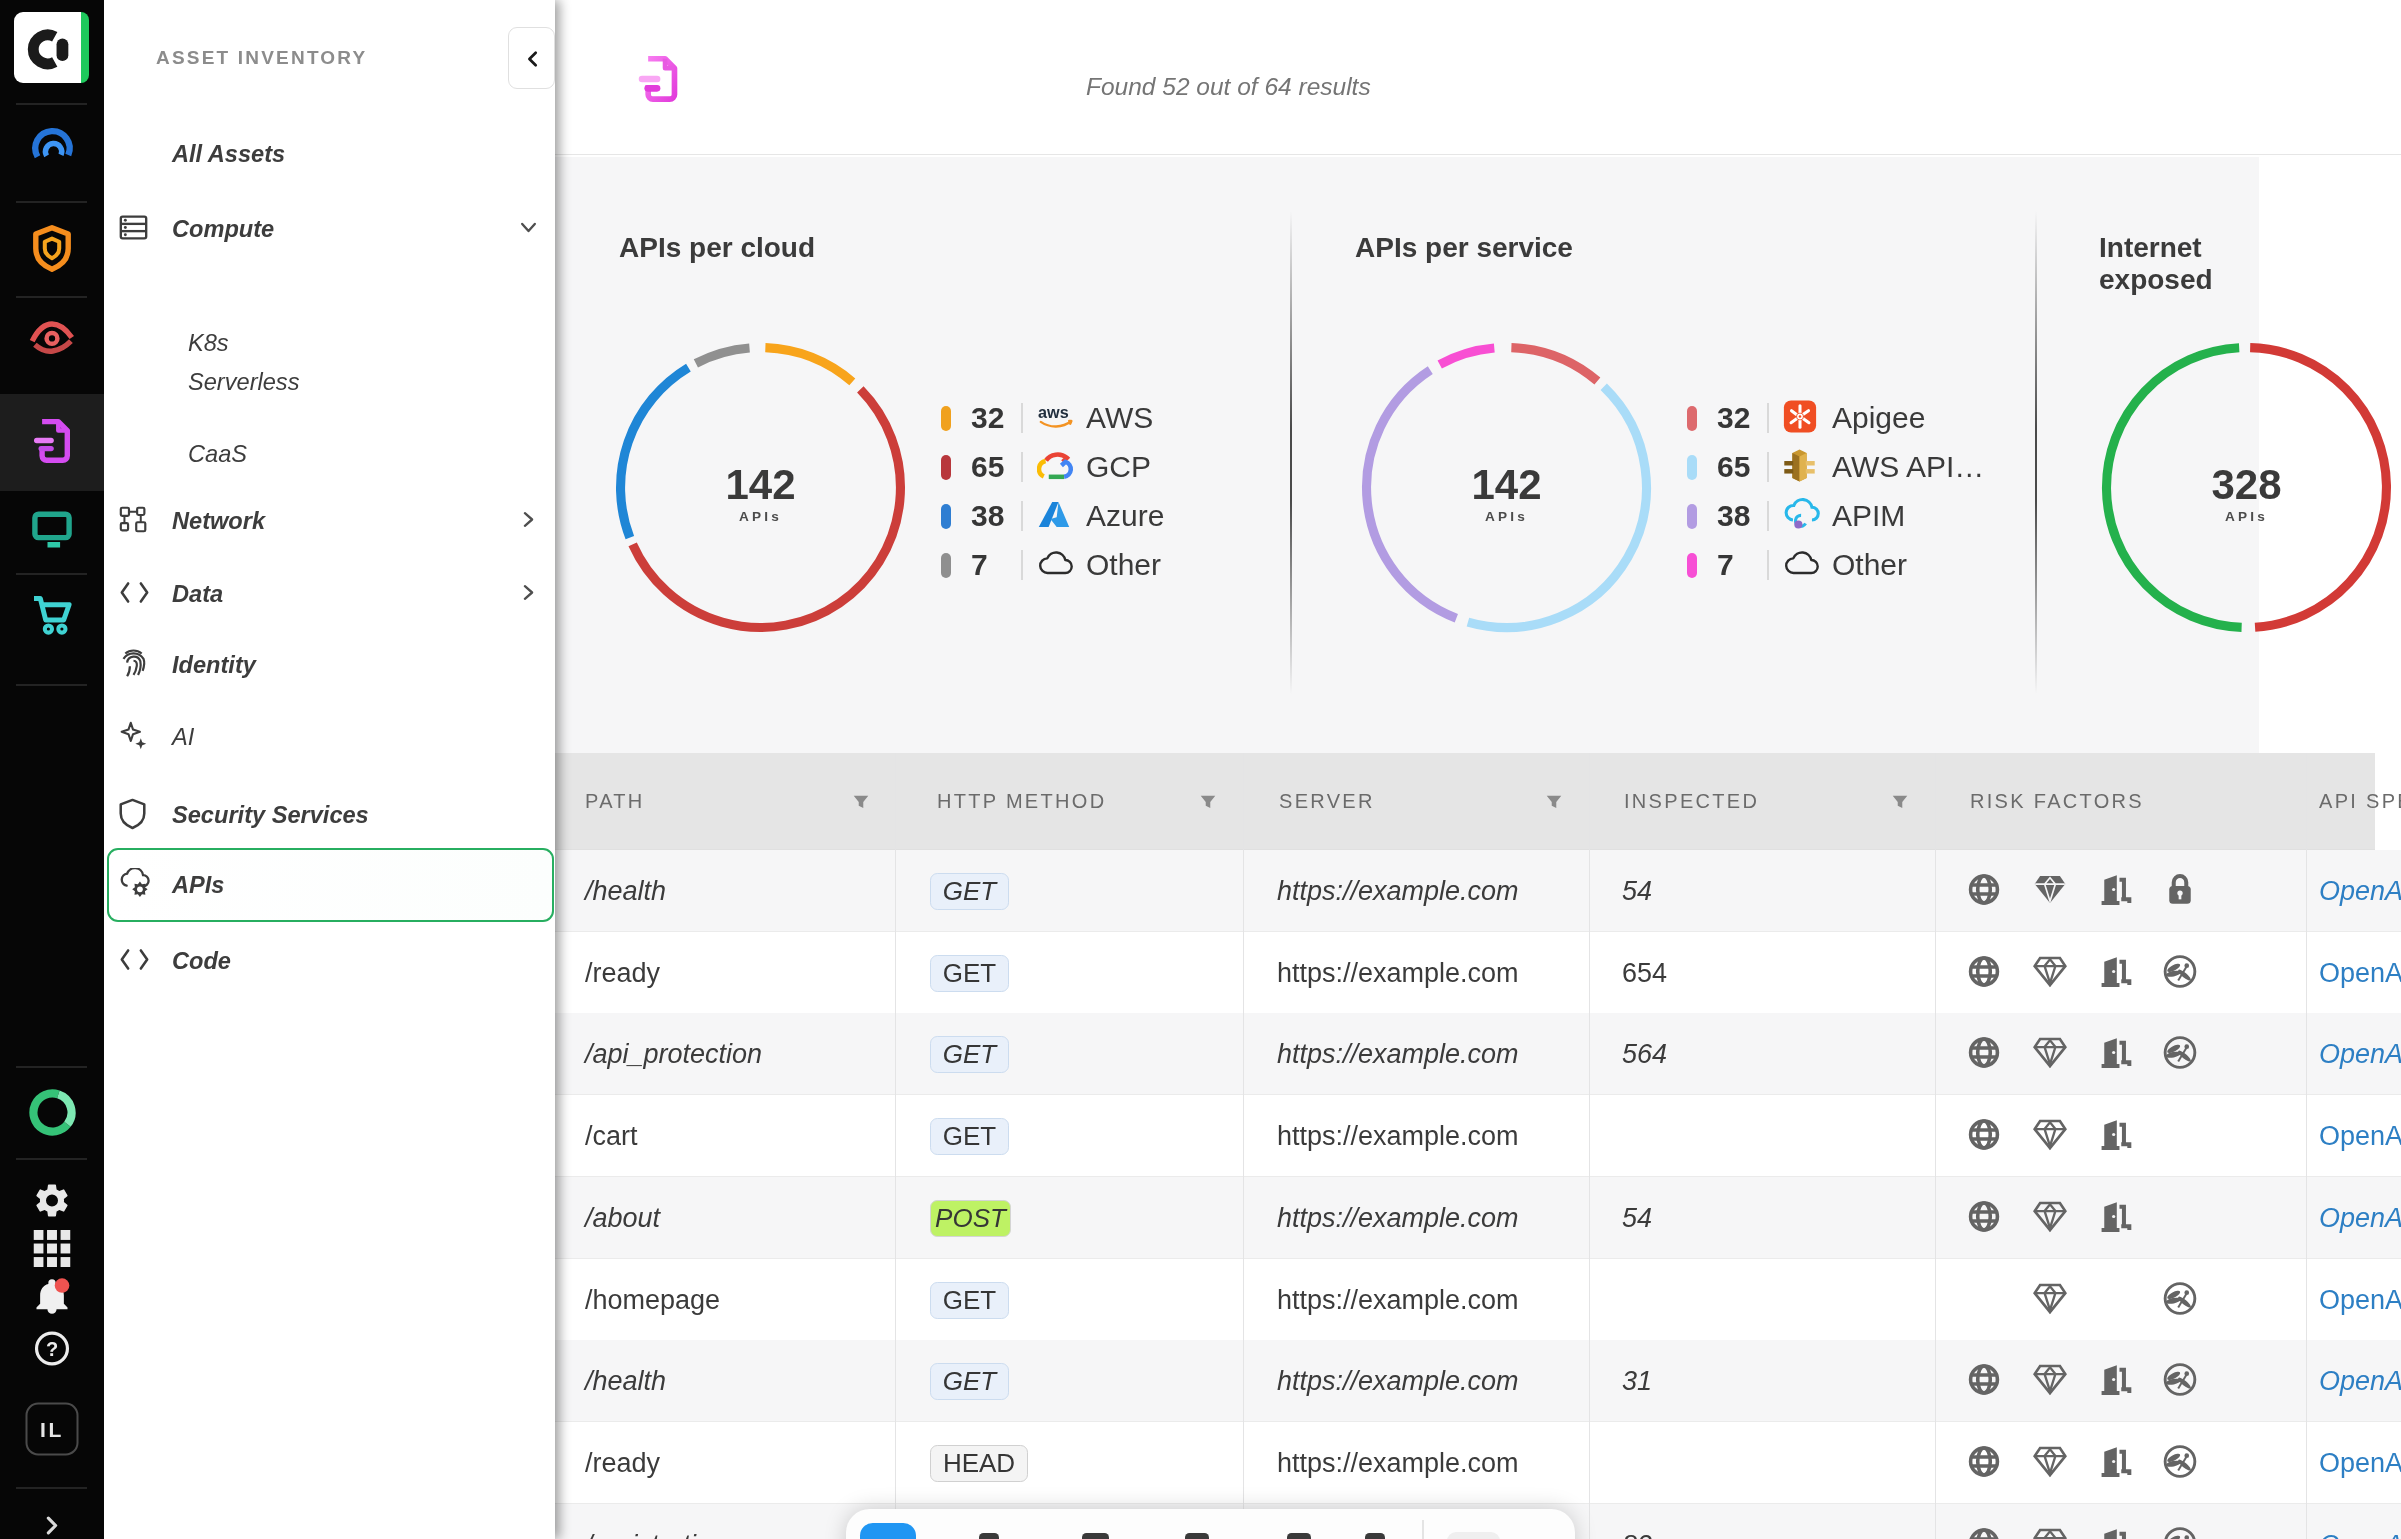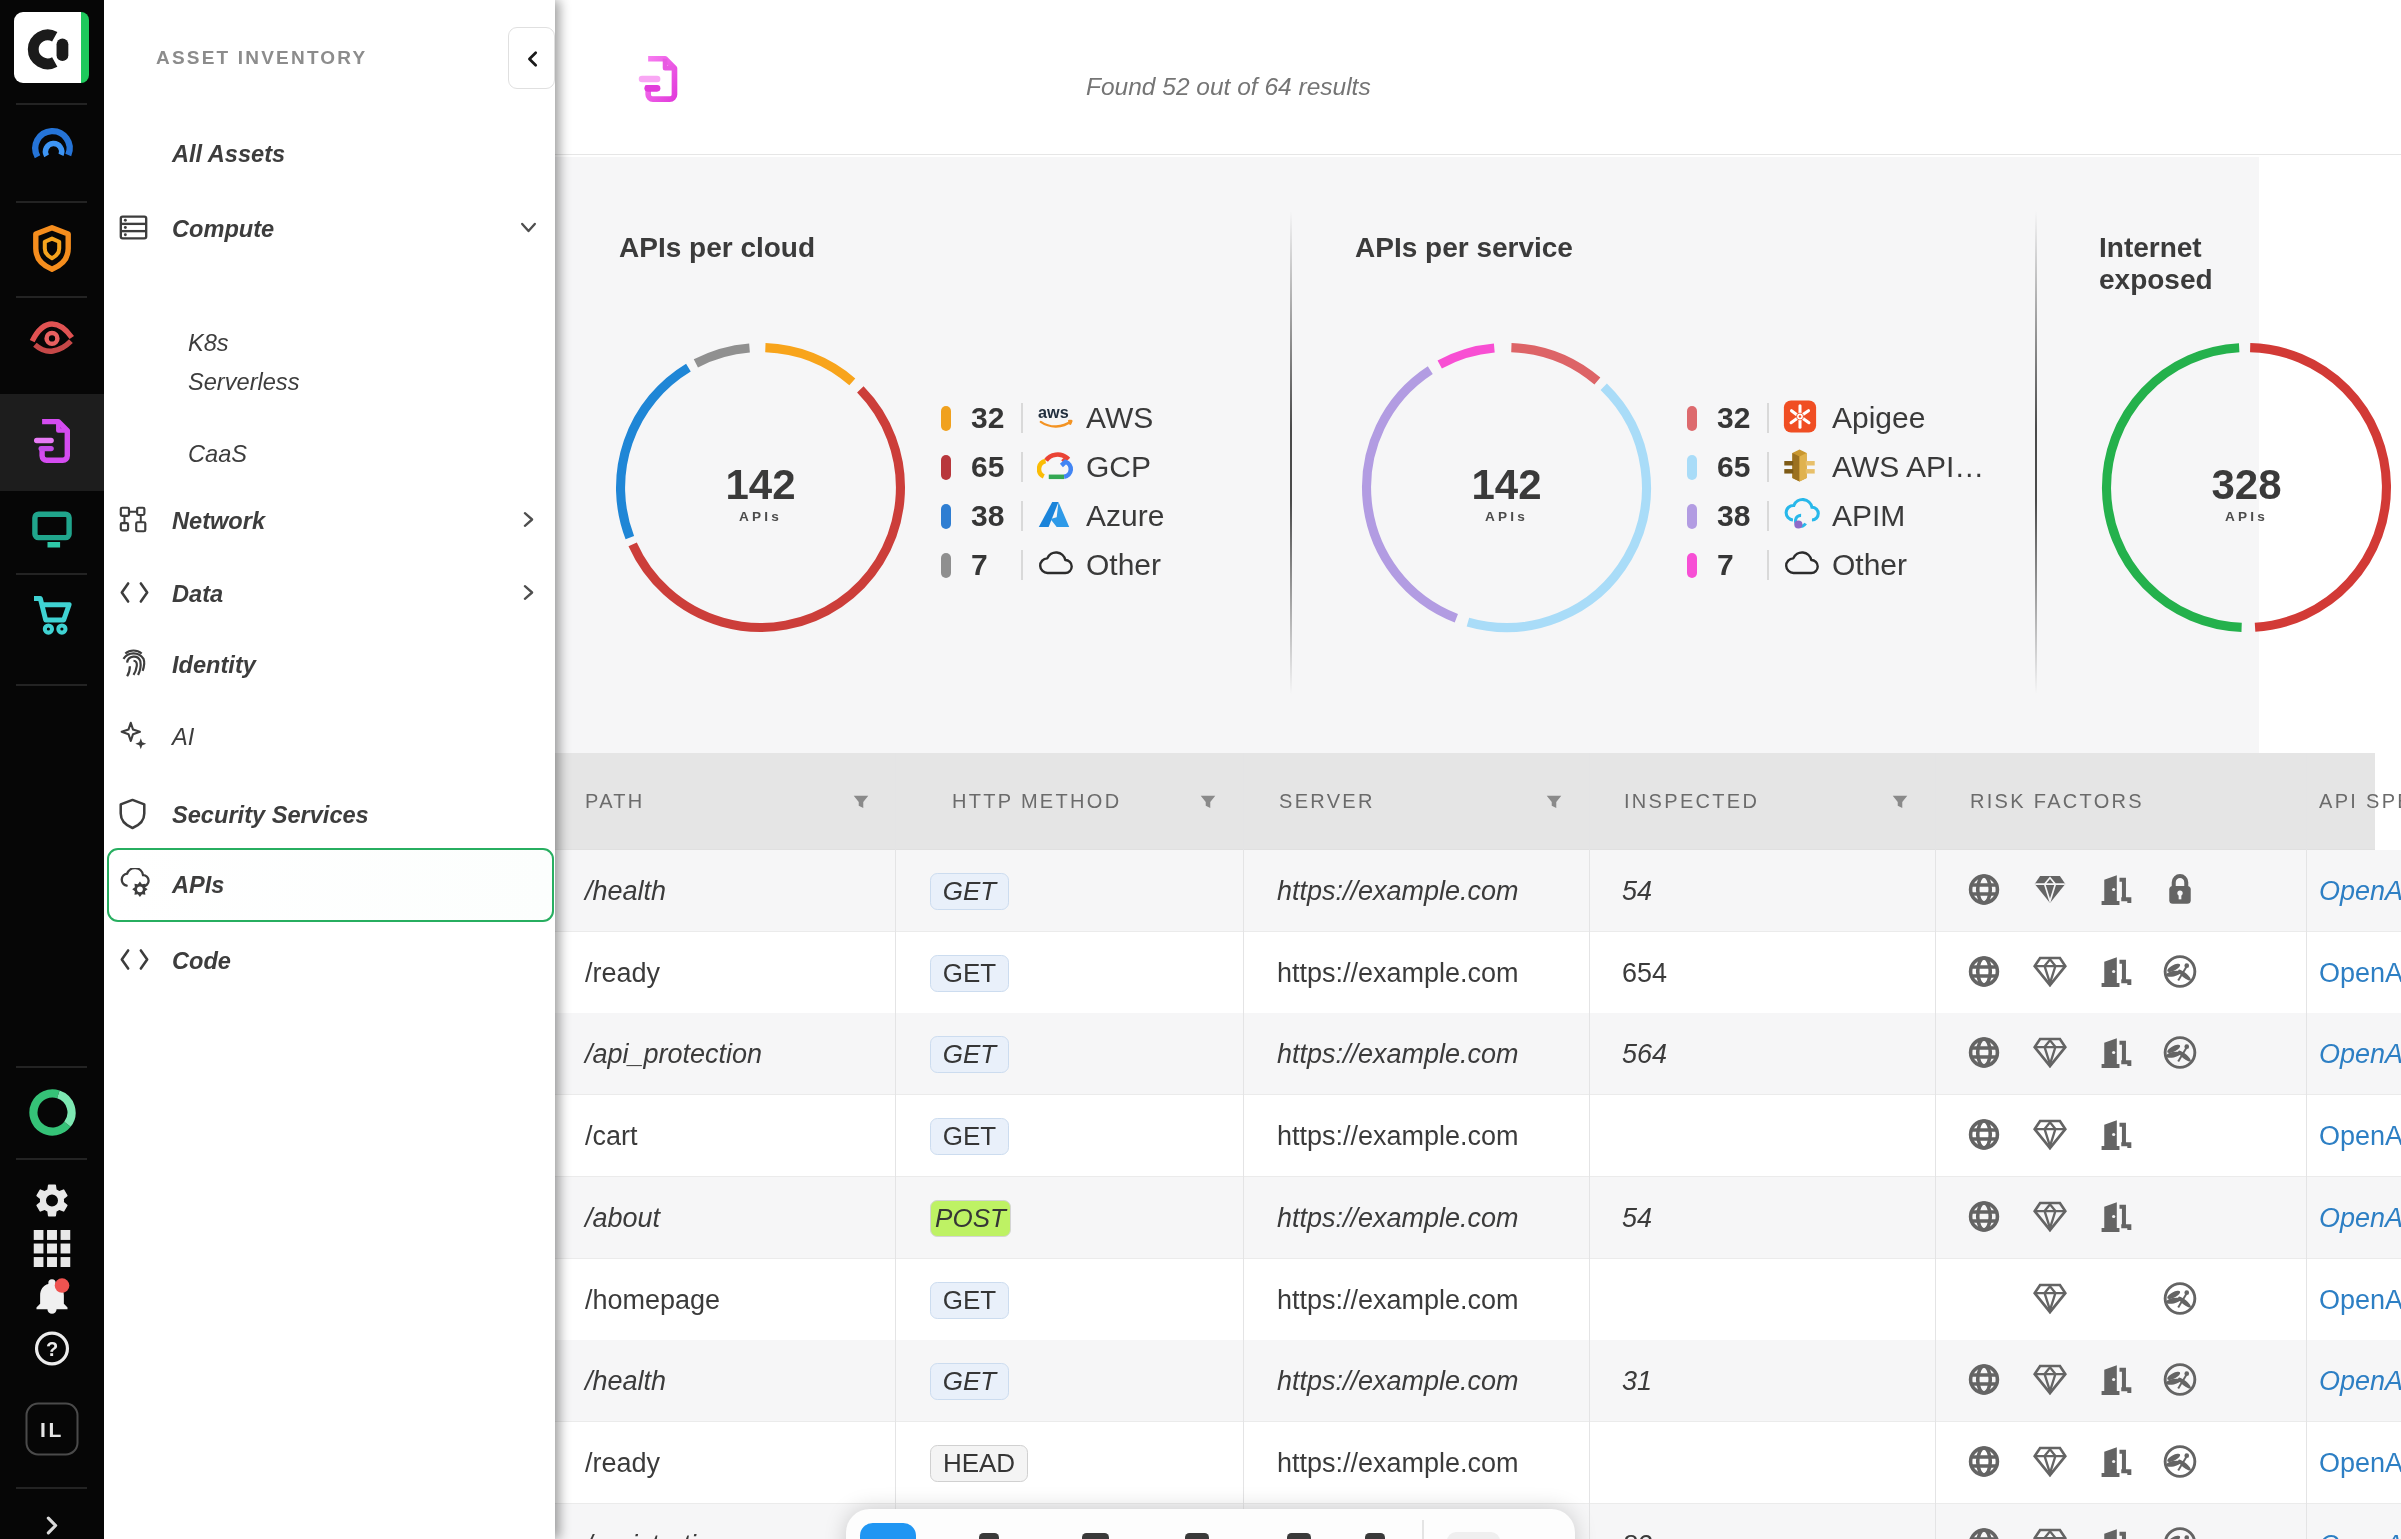--- a/index.html
+++ b/index.html
@@ -343,21 +343,21 @@
         <div class="ldiv"></div>
         <div class="licon"><svg width="36" height="26" viewBox="0 0 42 30">
             <path d="M33 26 a7.5 7.5 0 0 0 0-15 a11 11 0 0 0-21-2 a8.5 8.5 0 0 0 0.5 17 z" fill="none" stroke="#2c2c2c" stroke-width="2.8" stroke-linejoin="round"></path>
           </svg></div>
         <div class="llbl">Other</div>
       </div>
 </div>
 <div id="table">
 <div id="thead">
 <div class="th" style="left:30px">PATH</div>
-<div class="th" style="left:397px">HTTP METHOD</div>
+<div class="th" style="left:382px">HTTP METHOD</div>
 <div class="th" style="left:724px">SERVER</div>
 <div class="th" style="left:1069px">INSPECTED</div>
 <div class="th" style="left:1415px">RISK FACTORS</div>
 <div class="th" style="left:1764px">API SPEC</div>
 <div class="abs" style="left:296px; top:39px;"><svg width="20" height="20" viewBox="0 0 22 22">
             <path d="M3 4 H19 L13.5 11 V17.5 L8.5 15 V11 Z" fill="#8a8a8a"></path>
           </svg></div>
 <div class="abs" style="left:643px; top:39px;"><svg width="20" height="20" viewBox="0 0 22 22">
             <path d="M3 4 H19 L13.5 11 V17.5 L8.5 15 V11 Z" fill="#8a8a8a"></path>
           </svg></div>

